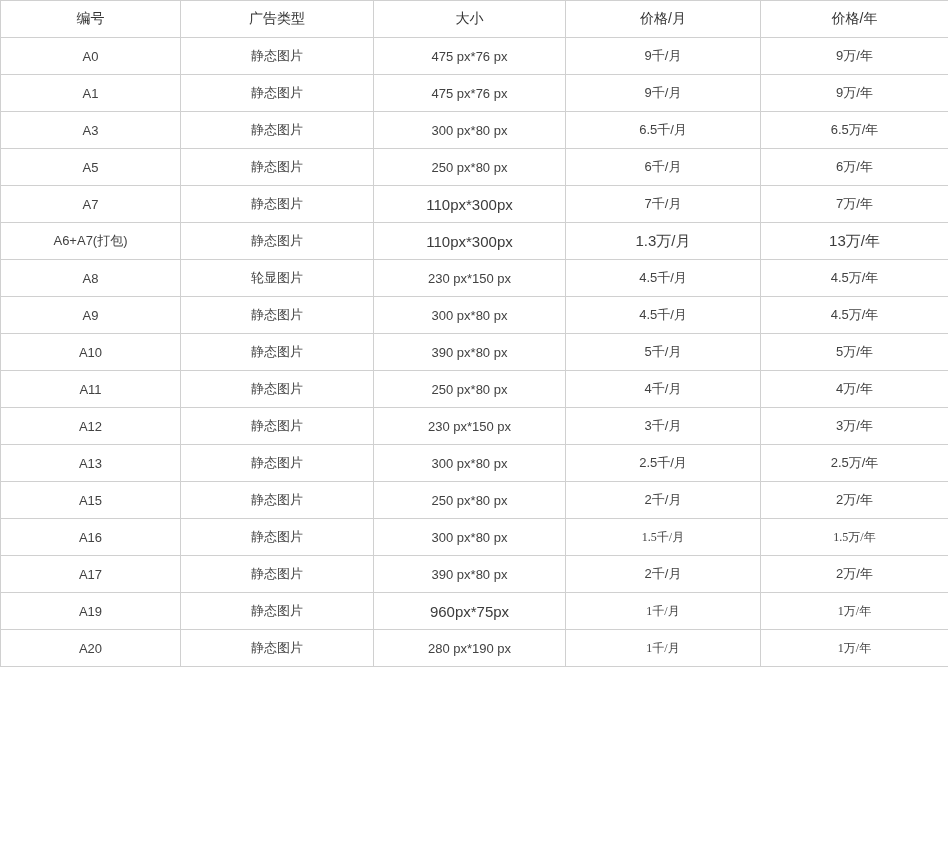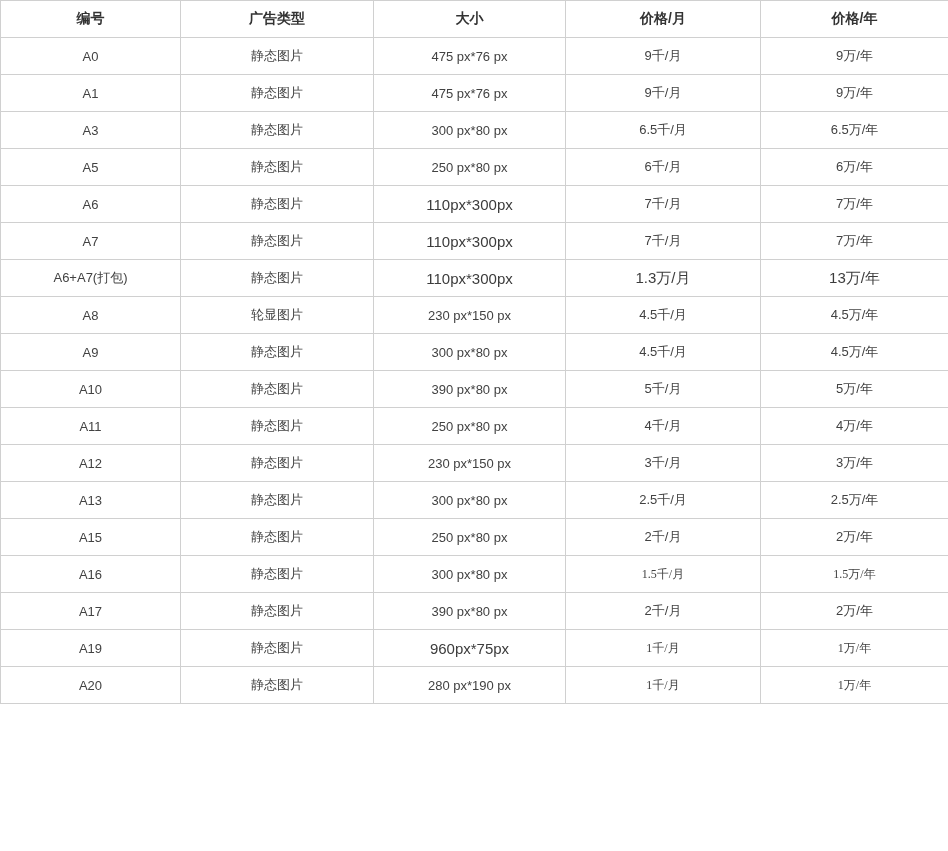--- a/index.html
+++ b/index.html
@@ -24,21 +24,21 @@
     padding: 0;
     text-align: center;
     vertical-align: middle;
     font-size: 13px;
     color: #424242;
     white-space: nowrap;
     overflow: hidden;
   }
   th {
     font-size: 14px;
-    font-weight: 700;
+    font-weight: 400;
     color: #333333;
   }
   td.lg {
     font-size: 15px;
     color: #3c3c3c;
   }
   td.serif {
     font-family: "Liberation Serif", "DejaVu Serif", serif;
     font-size: 12px;
   }
@@ -91,27 +91,20 @@
 
 
   <tr>
     <td>A5</td>
     <td>静态图片</td>
     <td>250 px*80 px</td>
     <td>6千/月</td>
     <td>6万/年</td>
   </tr>
 
-  <tr>
-    <td>A6</td>
-    <td>静态图片</td>
-    <td class="lg">110px*300px</td>
-    <td>7千/月</td>
-    <td>7万/年</td>
-  </tr>
 
   <tr>
     <td>A7</td>
     <td>静态图片</td>
     <td class="lg">110px*300px</td>
     <td>7千/月</td>
     <td>7万/年</td>
   </tr>
 
   <tr>

